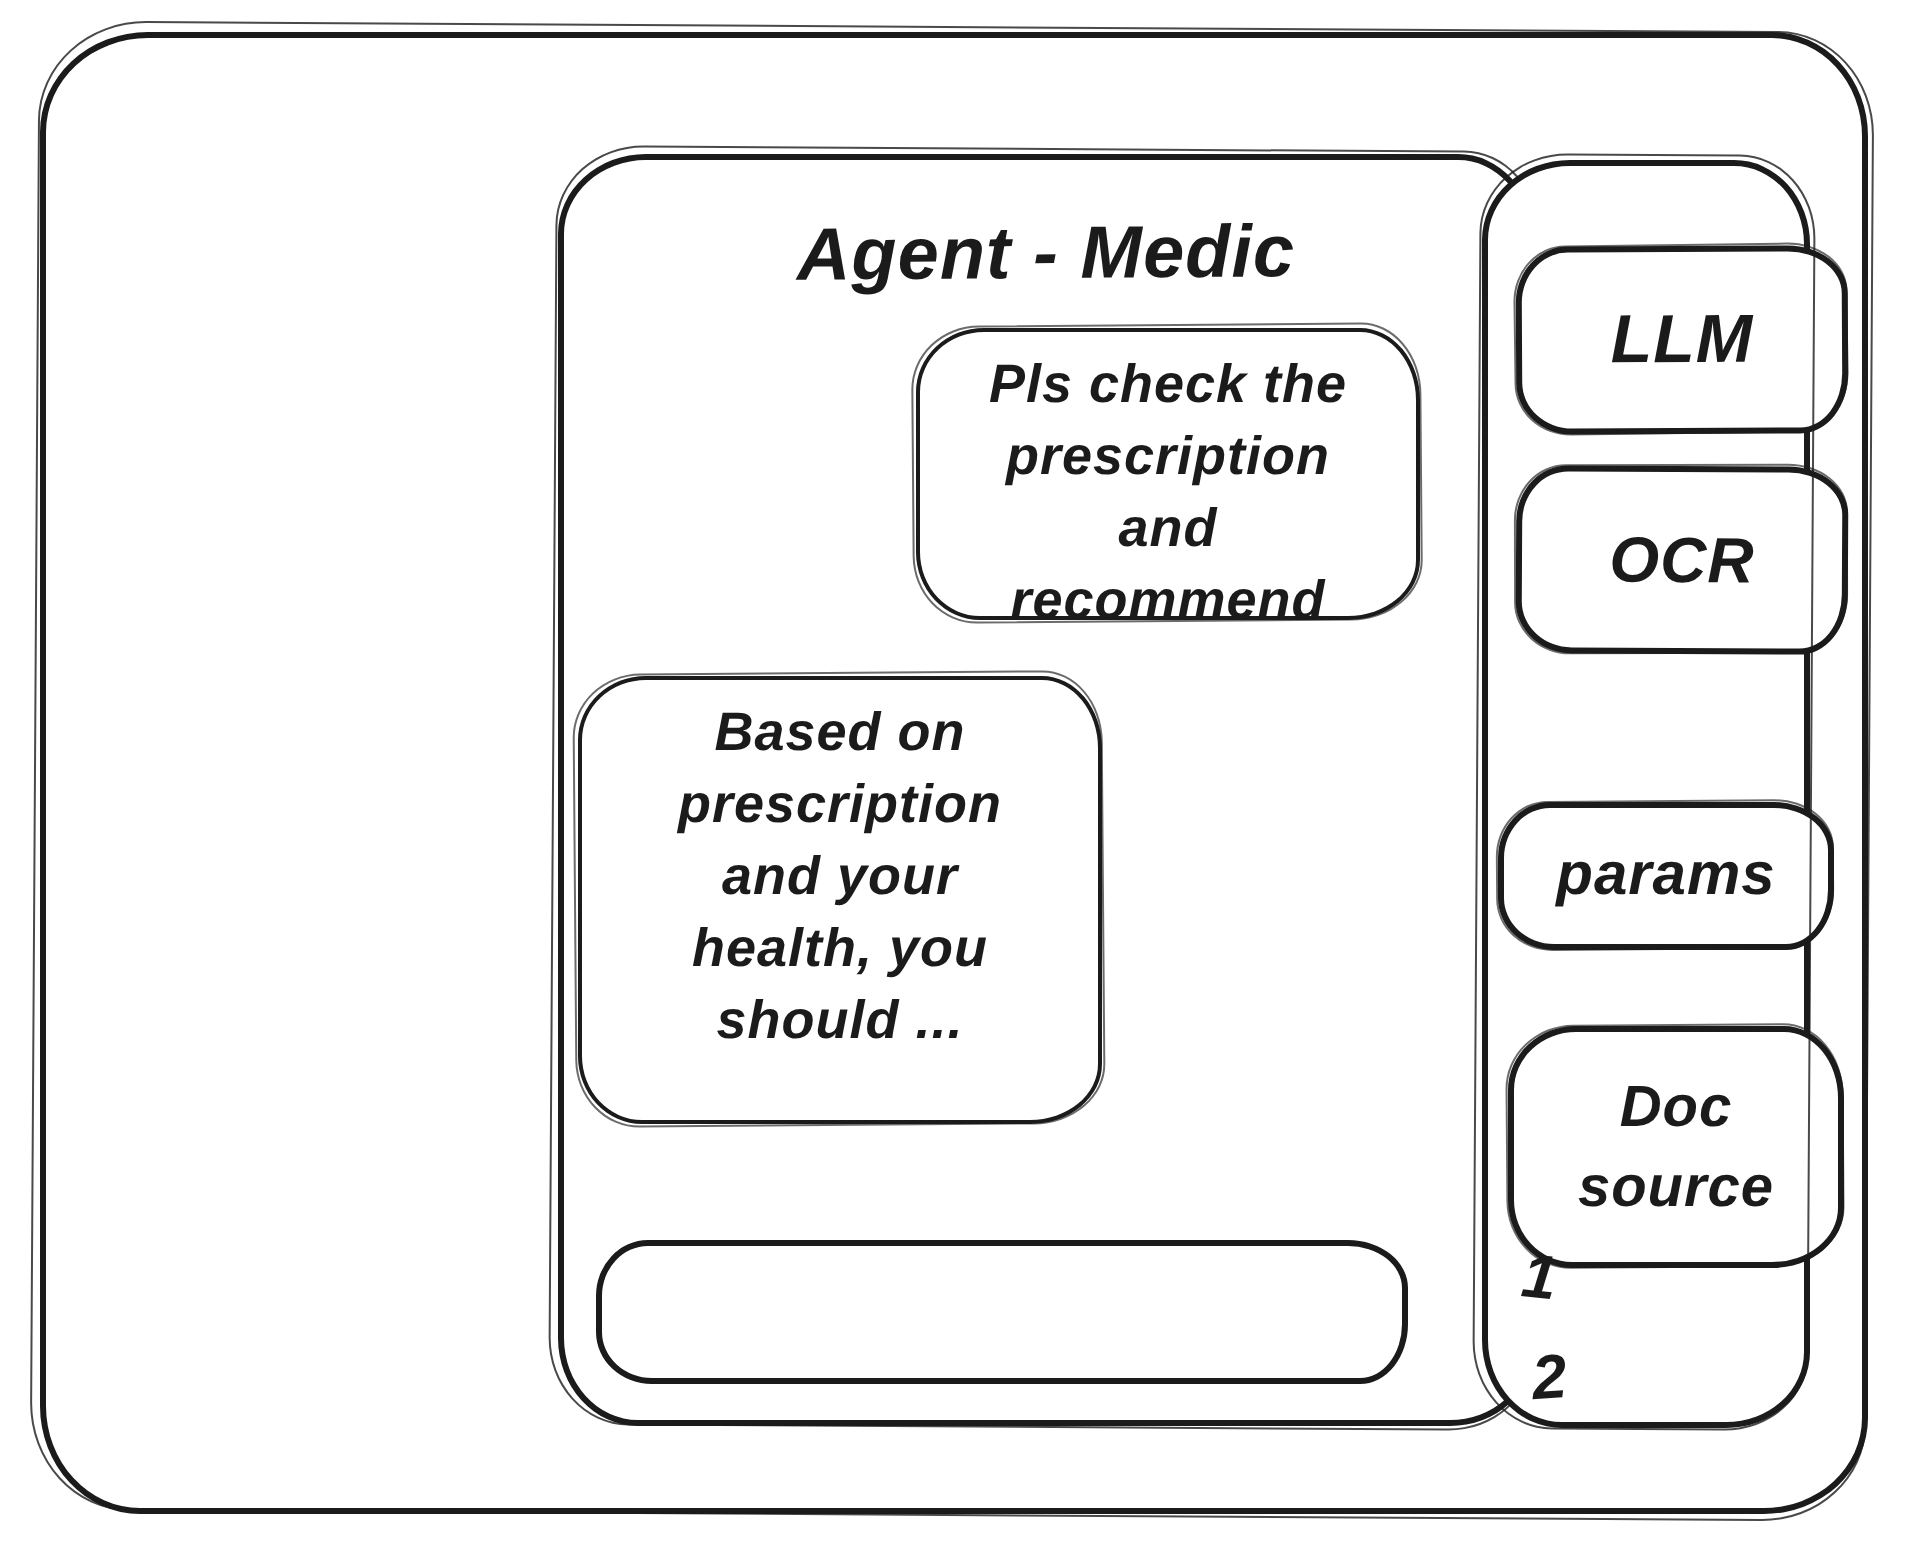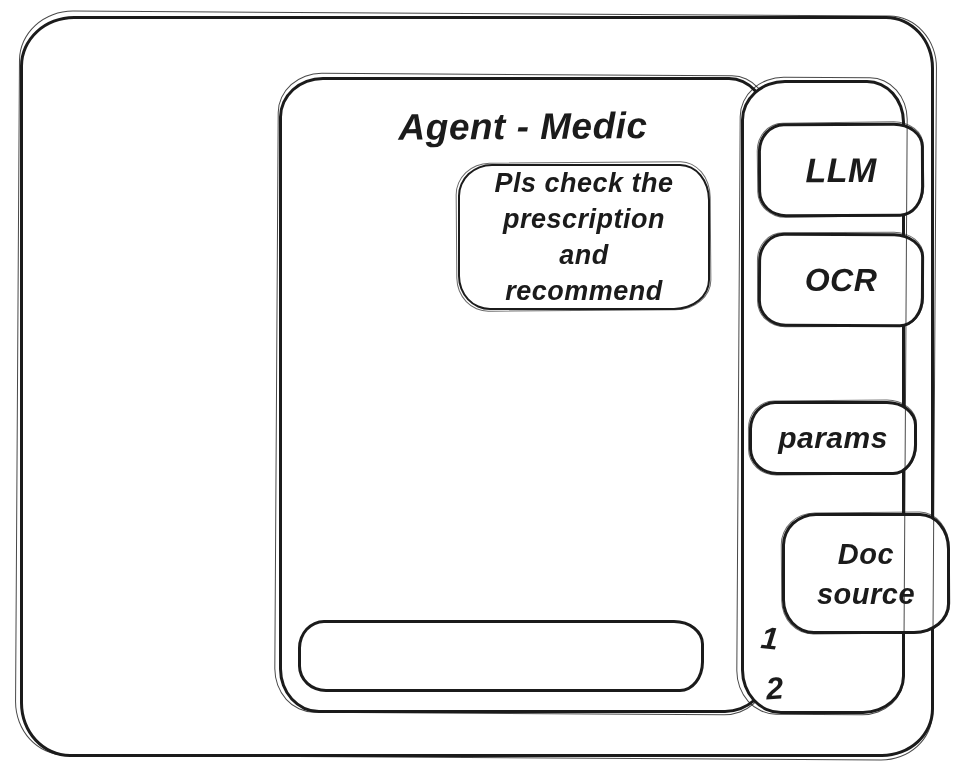--- a/index.html
+++ b/index.html
@@ -68,21 +68,21 @@
   .history-item.i2{left:20px;top:204px;width:184px;height:76px;}
 
   
   .chat-panel{left:256px;top:58px;width:488px;height:636px;}
   .chat-title{
     position:absolute;left:0;right:0;top:26px;
     text-align:center;font-size:37px;
     transform:rotate(-.4deg);
   }
   .bubble{
-    display:flex;align-items:center;justify-content:center;
+    display:flex;align-items:flex-start;justify-content:center;
     text-align:center;font-size:27px;line-height:36px;
   }
   .bubble.user{left:176px;top:84px;width:252px;height:146px;padding:8px 22px;}
   .bubble.agent{left:7px;top:258px;width:262px;height:224px;padding:8px 28px;}
   .chat-input{
     left:16px;top:540px;width:406px;height:72px;
     border:3px solid var(--ink);background:var(--paper);
     position:absolute;
     font:inherit;font-size:26px;padding:0 20px;color:var(--ink);
     outline:none;
@@ -94,41 +94,44 @@
     position:absolute;
     display:flex;align-items:center;justify-content:center;
     border:3px solid var(--ink);background:var(--paper);
     font-style:italic;font-weight:bold;letter-spacing:.5px;
     font-family:inherit;color:var(--ink);
     cursor:pointer;
   }
   .tool-btn.llm{left:14px;top:40px;width:166px;height:94px;font-size:34px;transform:rotate(-.3deg);}
   .tool-btn.ocr{left:14px;top:150px;width:166px;height:94px;font-size:32px;transform:rotate(.3deg);}
   .tool-btn.params{left:5px;top:318px;width:168px;height:74px;font-size:30px;}
-  .tool-btn.doc{left:10px;top:430px;width:168px;height:121px;font-size:29px;line-height:40px;padding:0 26px;text-align:center;margin-left:28px;}
+  .tool-btn.doc{left:10px;top:430px;width:168px;height:121px;font-size:29px;line-height:40px;padding:0 26px;text-align:center;}
   .doc-index{
     position:absolute;font-size:31px;font-style:italic;font-weight:bold;
     cursor:pointer;
   }
   .doc-index.n1{left:17px;top:538px;transform:rotate(6deg);}
   .doc-index.n2{left:22px;top:588px;transform:rotate(-4deg);}
 </style>
 </head>
 <body>
 
 <div class="sk rA dbl frame">
 
 
   <main class="sk rB dbl chat-panel">
     <div class="chat-title hand">Agent - Medic</div>
 
     <div class="sk thin rD dbl-s bubble user hand">
       <span>Pls check the prescription and recommend</span>
     </div>
 
+    <div class="sk thin rD dbl-s bubble agent hand">
+      <span>Based on prescription and your health, you should ...</span>
+    </div>
 
     <input type="text" class="rC dbl-s chat-input" placeholder="" style="">
   </main>
 
   <aside class="sk rB dbl tools-panel">
     <button class="rC dbl-s tool-btn llm">LLM</button>
     <button class="rC dbl-s tool-btn params">params</button>
     <button class="rC dbl-s tool-btn ocr">OCR</button>
     <button class="rD dbl-s tool-btn doc">Doc source</button>
     <div class="doc-index n1 hand">1</div>

